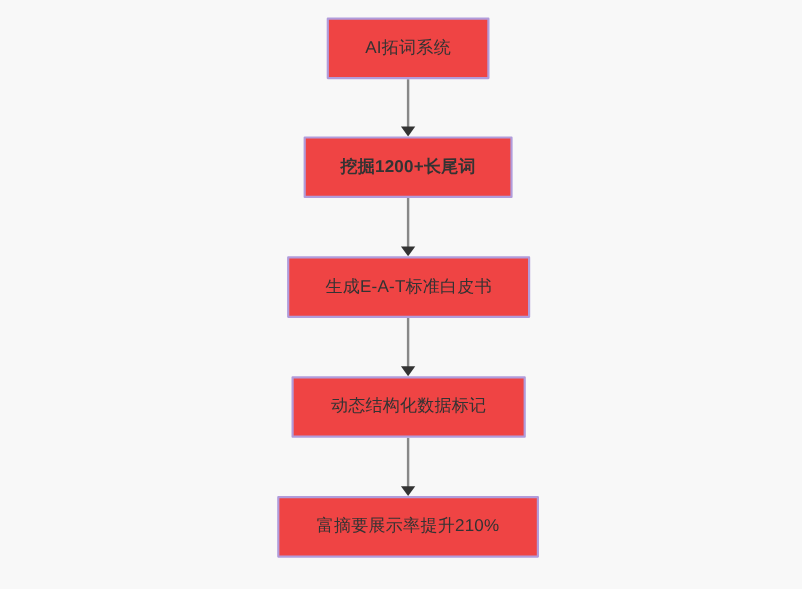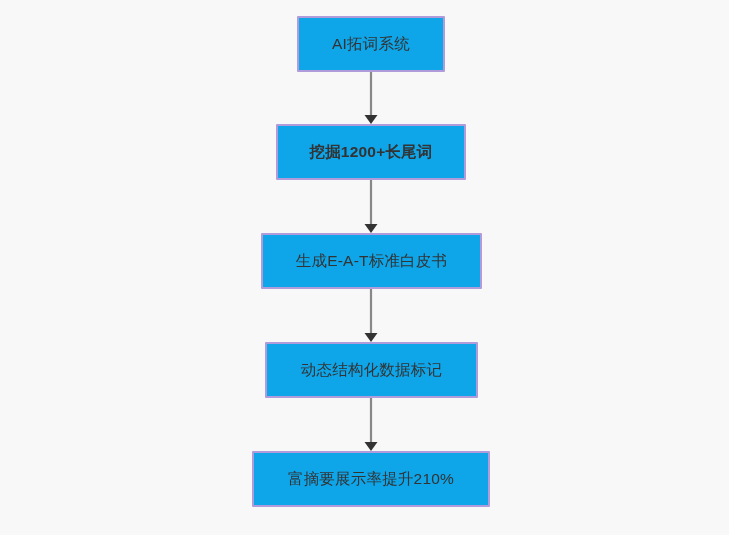--- a/index.html
+++ b/index.html
@@ -15,21 +15,21 @@
   }
   #flowchart-canvas {
     position: relative;
     width: 729px;
     height: 535px;
     background: #f8f8f8;
   }
   .node {
     position: absolute;
     box-sizing: border-box;
-    background: #0ea5e9;
+    background: #ef4444;
     border: 2px solid #b19cdb;
     border-radius: 1px;
     display: flex;
     align-items: center;
     justify-content: center;
     color: #333333;
     font-size: 15.5px;
     line-height: 1.2;
     letter-spacing: 0.2px;
     white-space: nowrap;

